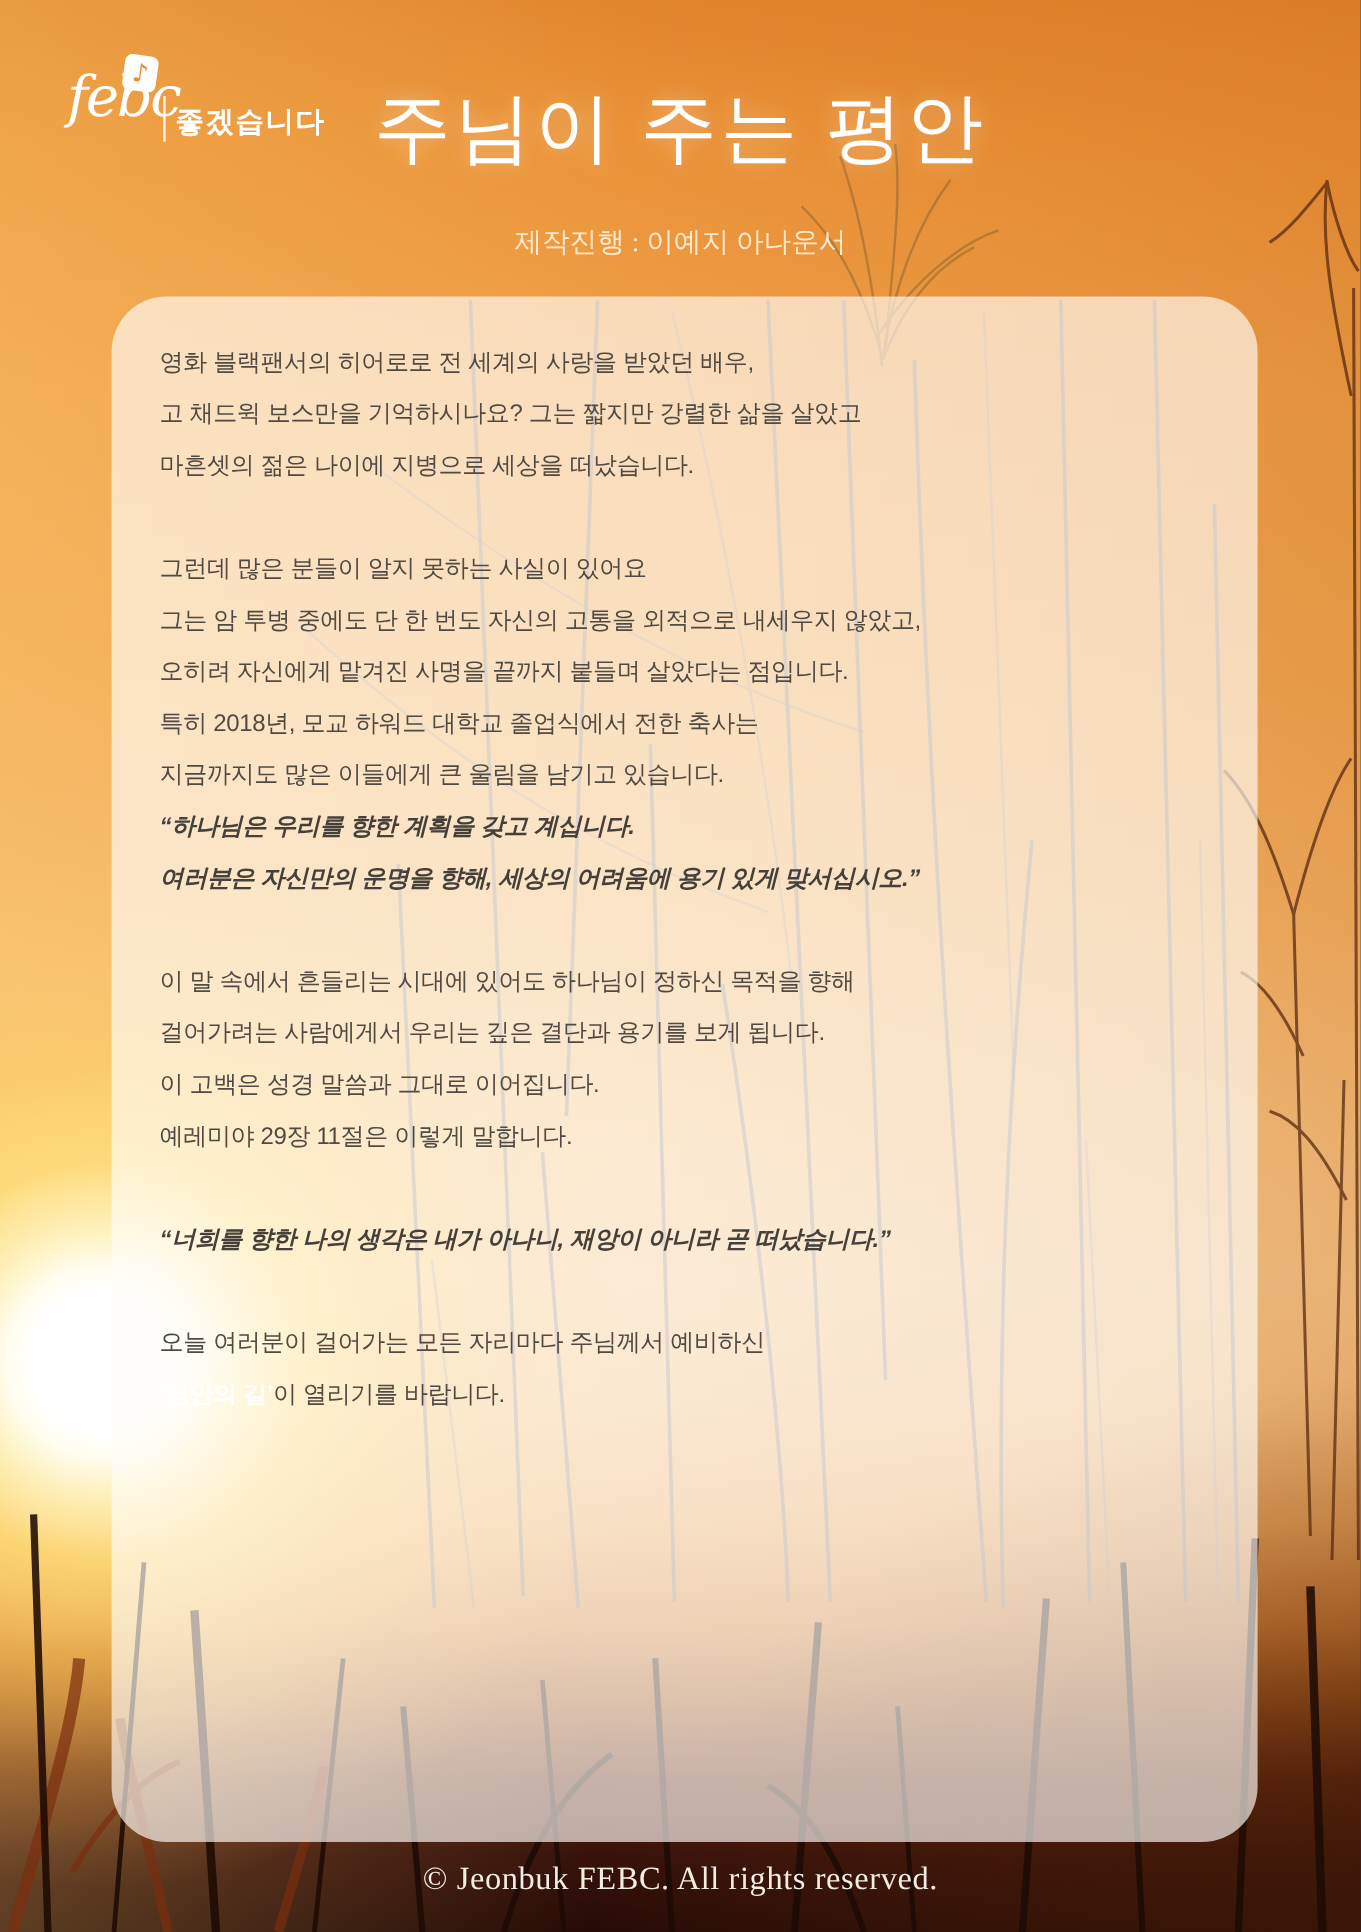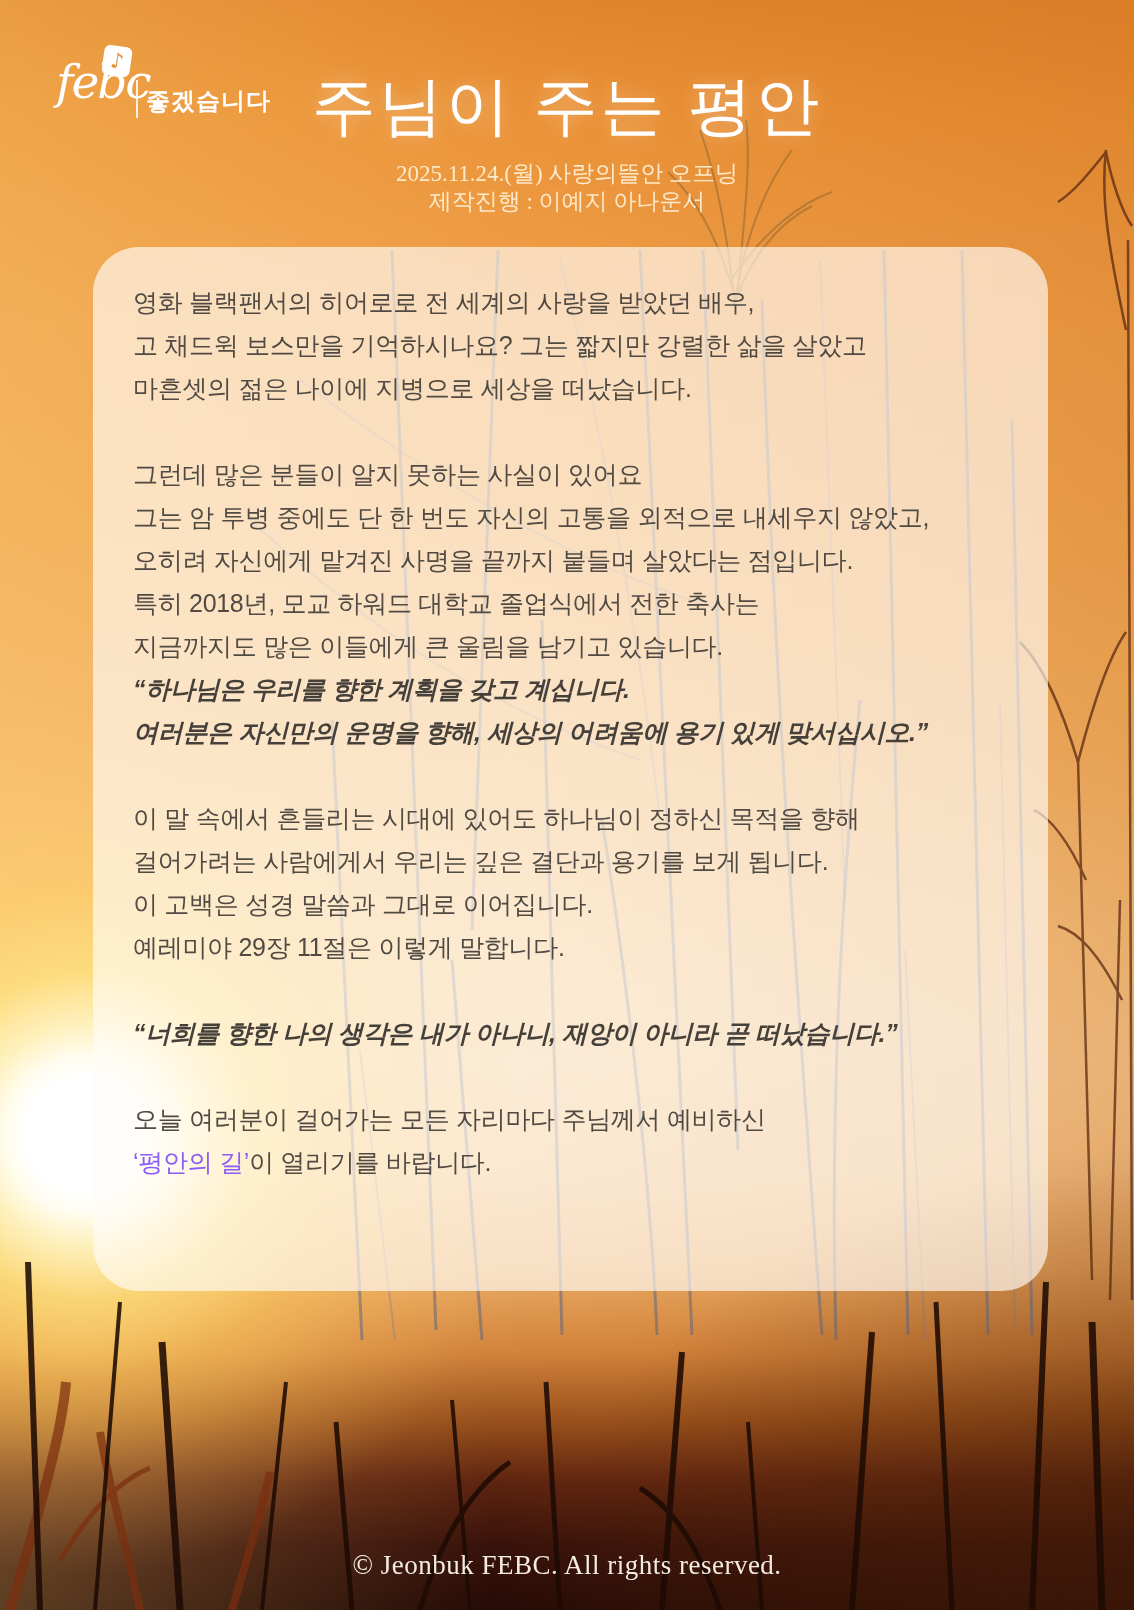--- a/index.html
+++ b/index.html
@@ -41,29 +41,29 @@
     text-shadow:0 0 18px rgba(255,255,255,.35);
   }
   .subtitle{
     position:absolute;left:0;right:0;text-align:center;
     color:rgba(255,240,214,.93);font-family:"Liberation Serif",serif;font-size:23px;
   }
   .subtitle.l1{top:158px;}
   .subtitle.l2{top:186px;font-family:Liberation Serif, serif;}
   
   .card{
-    position:absolute;left:93px;top:247px;width:955px;height:1044px;box-sizing:border-box;
+    position:absolute;left:93px;top:247px;width:955px;height:1288px;box-sizing:border-box;
     background:rgba(255,252,247,.66);border-radius:46px;overflow:hidden;
     padding:34px 32px 0 40px;
-    color:#514a43;font-size:25px;line-height:43px;letter-spacing:-0.3px;
+    color:#514a43;font-size:20px;line-height:43px;letter-spacing:-0.3px;
   }
   .para{margin:43px 0 0;}
   .para.first,.para.none{margin-top:0;}
   .para.quote{font-style:italic;font-weight:bold;color:#46403a;}
-  .para .bold{font-weight:normal;color:#8b5cf6;margin-top:44px;}
+  .para .bold{font-weight:bold;color:#ffffff;margin-top:44px;}
   
   .footer{
     position:absolute;left:0;right:0;top:1550px;text-align:center;
     color:#f3ece1;font-family:"Liberation Serif",serif;font-size:27px;letter-spacing:.5px;
   }
 </style>
 </head>
 <body>
 
 <div class="poster">
@@ -146,21 +146,20 @@
   </svg>
 
   <div class="note-badge">
     <span>♪</span>
   </div>
   <div class="wordmark">febc</div>
   <div class="logo-divider"></div>
   <div class="station">좋겠습니다</div>
 
   <h1 class="title">주님이 주는 평안</h1>
-  <div class="subtitle l1">2025.11.24.(월) 사랑의뜰안 오프닝</div>
   <div class="subtitle l2">제작진행 : 이예지 아나운서</div>
 
   <main class="card">
     <div id="paragraphs">
         <p class="para normal first">영화 블랙팬서의 히어로로 전 세계의 사랑을 받았던 배우,<br>고 채드윅 보스만을 기억하시나요? 그는 짧지만 강렬한 삶을 살았고<br>마흔셋의 젊은 나이에 지병으로 세상을 떠났습니다.</p>
         <p class="para normal normal">그런데 많은 분들이 알지 못하는 사실이 있어요<br>그는 암 투병 중에도 단 한 번도 자신의 고통을 외적으로 내세우지 않았고,<br>오히려 자신에게 맡겨진 사명을 끝까지 붙들며 살았다는 점입니다.<br>특히 2018년, 모교 하워드 대학교 졸업식에서 전한 축사는<br>지금까지도 많은 이들에게 큰 울림을 남기고 있습니다.</p>
         <p class="para quote none">“하나님은 우리를 향한 계획을 갖고 계십니다.<br>여러분은 자신만의 운명을 향해, 세상의 어려움에 용기 있게 맞서십시오.”</p>
         <p class="para normal normal">이 말 속에서 흔들리는 시대에 있어도 하나님이 정하신 목적을 향해<br>걸어가려는 사람에게서 우리는 깊은 결단과 용기를 보게 됩니다.<br>이 고백은 성경 말씀과 그대로 이어집니다.<br>예레미야 29장 11절은 이렇게 말합니다.</p>
         <p class="para quote normal">“너희를 향한 나의 생각은 내가 아나니, 재앙이 아니라 곧 떠났습니다.”</p>
         <p class="para normal normal">오늘 여러분이 걸어가는 모든 자리마다 주님께서 예비하신<br><span class="bold">‘평안의 길’</span><span>이 열리기를 바랍니다.</span></p>

